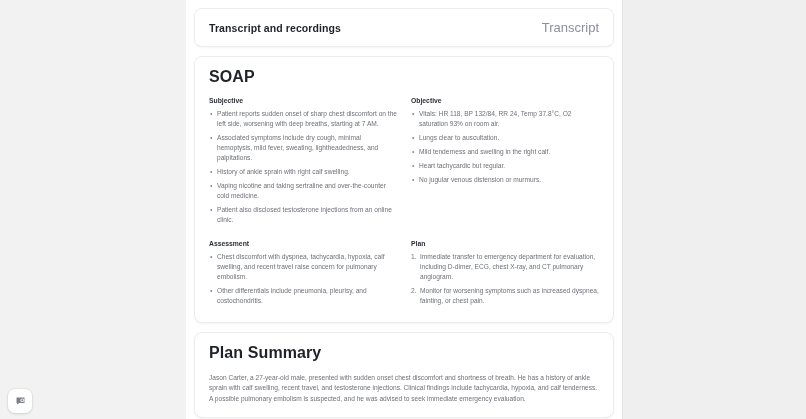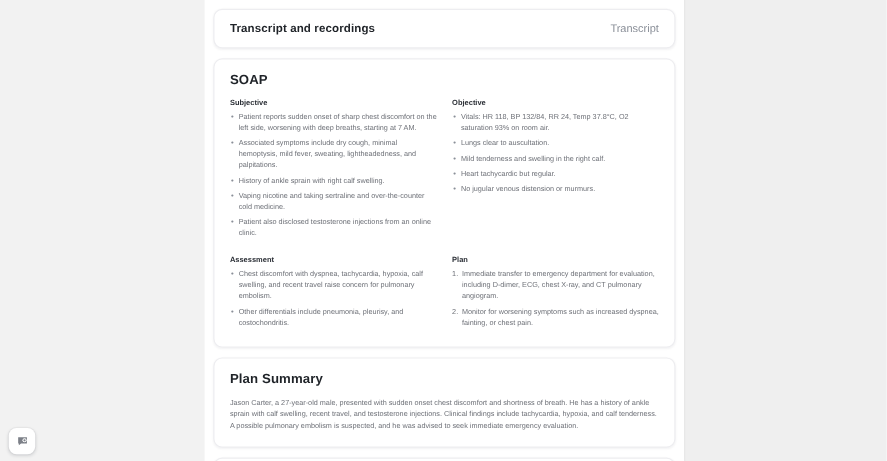--- a/index.html
+++ b/index.html
@@ -63,30 +63,30 @@
     justify-content: space-between;
     padding: 11px 14px;
   }
   .transcript-title {
     font-size: 10.5px;
     font-weight: bold;
     color: #1f2328;
     letter-spacing: 0.1px;
   }
   .transcript-link {
-    font-size: 10px;
+    font-size: 13px;
     color: #8a8f98;
     cursor: pointer;
   }
 
   
   .soap-card { padding: 11px 14px 12px 14px; }
 
   .card-heading {
-    font-size: 12px;
+    font-size: 16px;
     font-weight: bold;
     color: #1f2328;
     margin-bottom: 11px;
     letter-spacing: 0.1px;
   }
 
   .soap-grid {
     display: grid;
     grid-template-columns: 1fr 1fr;
     column-gap: 14px;

